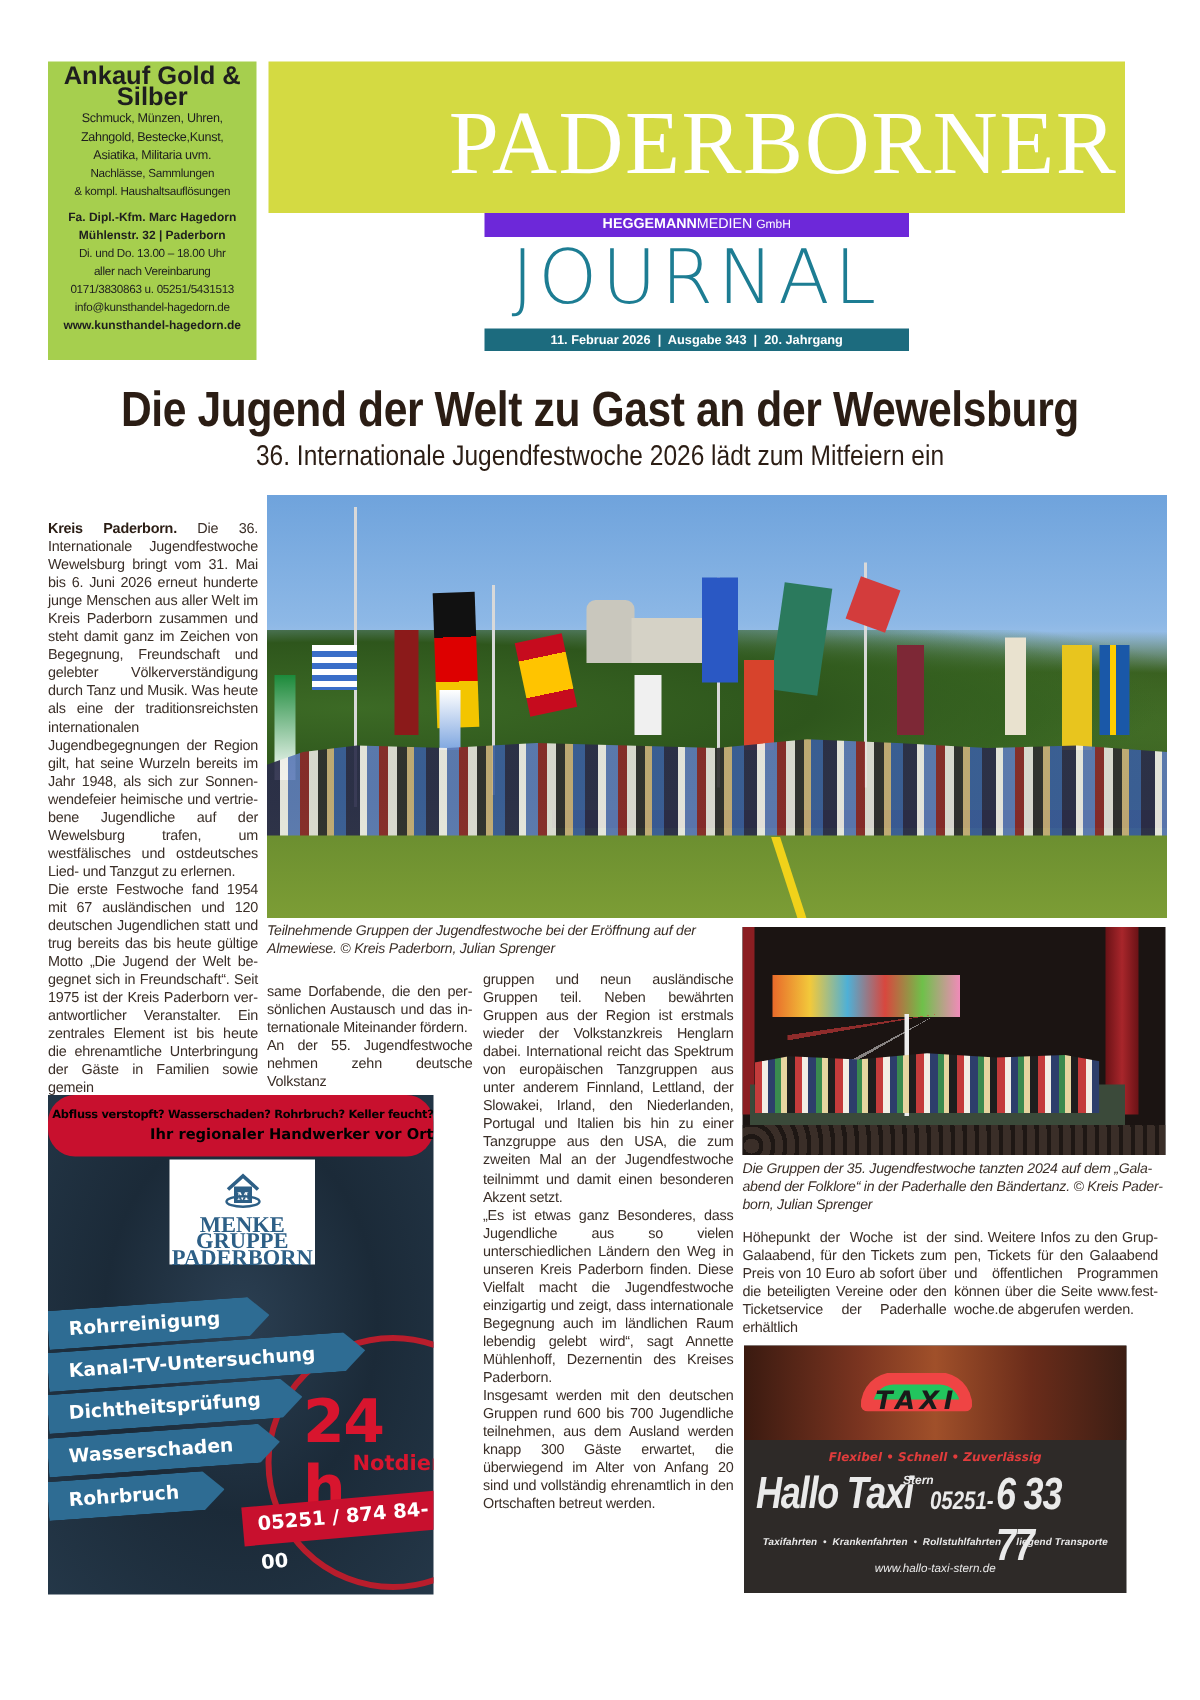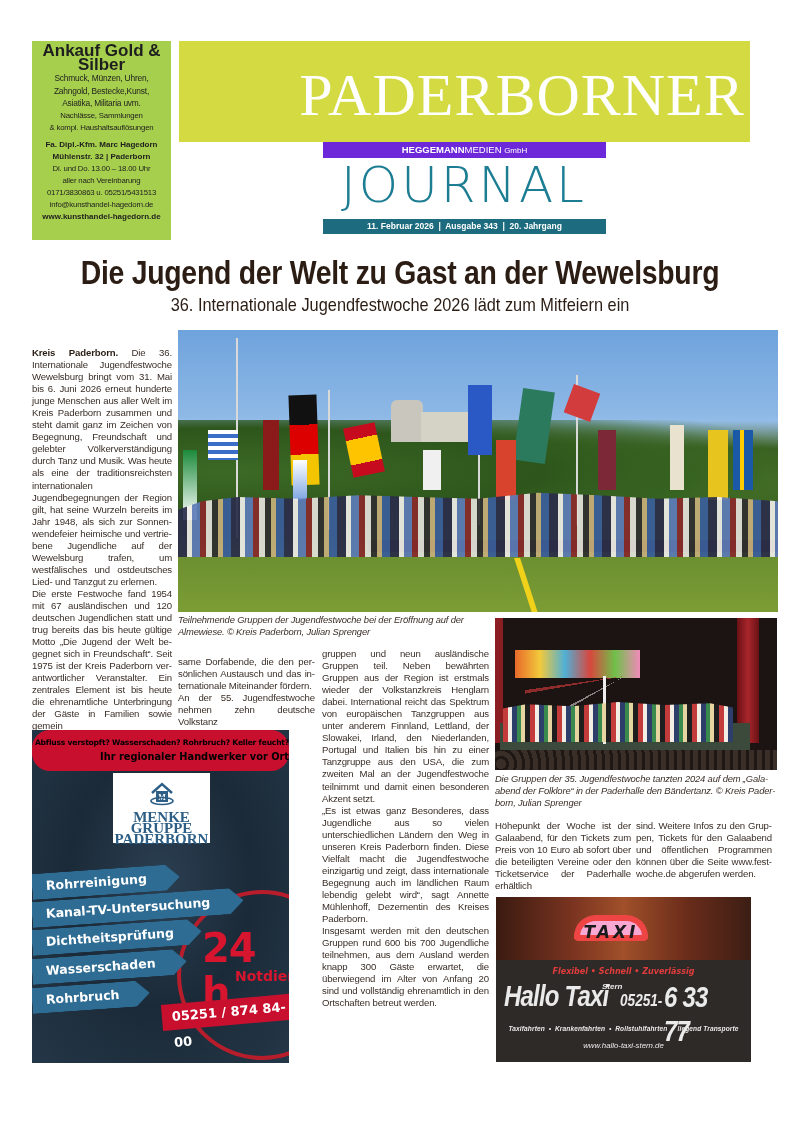--- a/index.html
+++ b/index.html
@@ -187,22 +187,22 @@
 
   
   .ad-taxi {
     left: 496px; top: 897px; width: 255px; height: 165px; overflow:hidden; background:#2e2a28;
   }
   .ad-taxi .photo {
     position:absolute; left:0; top:0; width:100%; height:63px;
     background: linear-gradient(90deg, #3a1a10 0%, #7a3420 30%, #a0502a 50%, #6a2c1a 75%, #3c1e14 100%);
   }
   .ad-taxi .sign {
-    position:absolute; left:78px; top:18px; width:74px; height:26px; background:#f9a8d4;
-    border-radius: 30px 30px 6px 6px; border:6px solid #ef4444;
+    position:absolute; left:78px; top:18px; width:74px; height:26px; background:#22c55e;
+    border-radius: 30px 30px 6px 6px; border:8px solid #ef4444;
     font-family:"DejaVu Sans", sans-serif; font-style:italic; font-weight:bold; font-size:17px; line-height:22px;
     text-align:center; color:#1a1a1a; letter-spacing:3px;
   }
   .ad-taxi .slogan {
     position:absolute; left:0; top:70px; width:100%; text-align:center;
     font-family:"DejaVu Sans", sans-serif; font-style:italic; font-weight:bold; font-size:8px; color:#e13c3c;
   }
   .ad-taxi .brand {
     position:absolute; left:8px; top:82px; font-family:"Liberation Sans", sans-serif; font-style:italic; font-weight:bold;
     font-size:30px; line-height:34px; color:#eaeaea; transform:scaleX(0.8); transform-origin:left center; letter-spacing:-1px;

